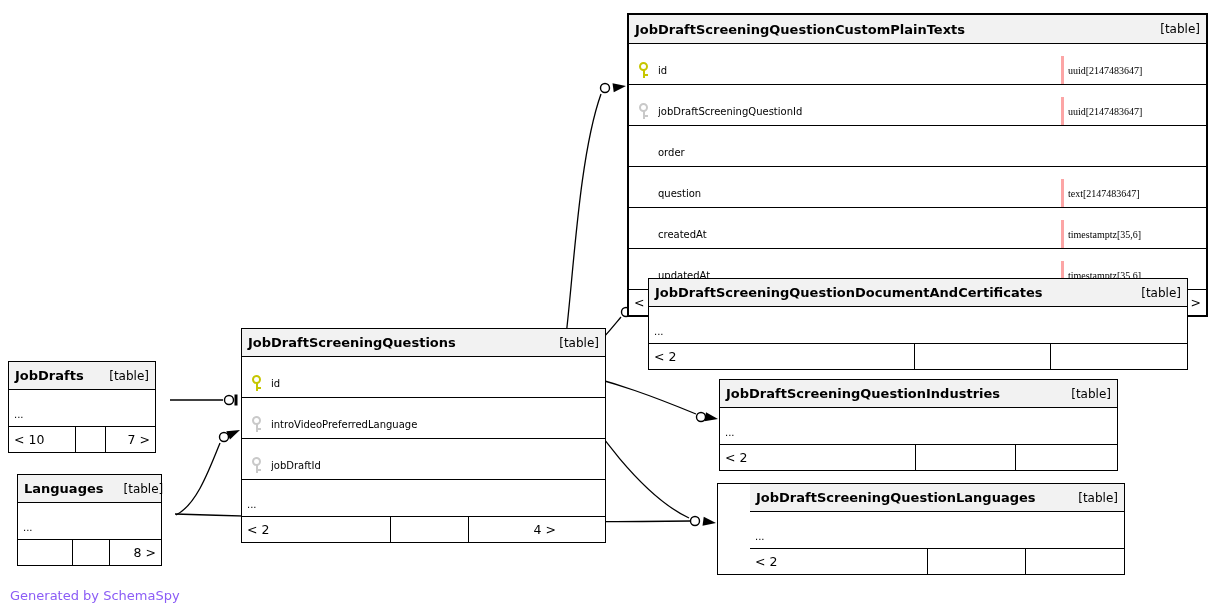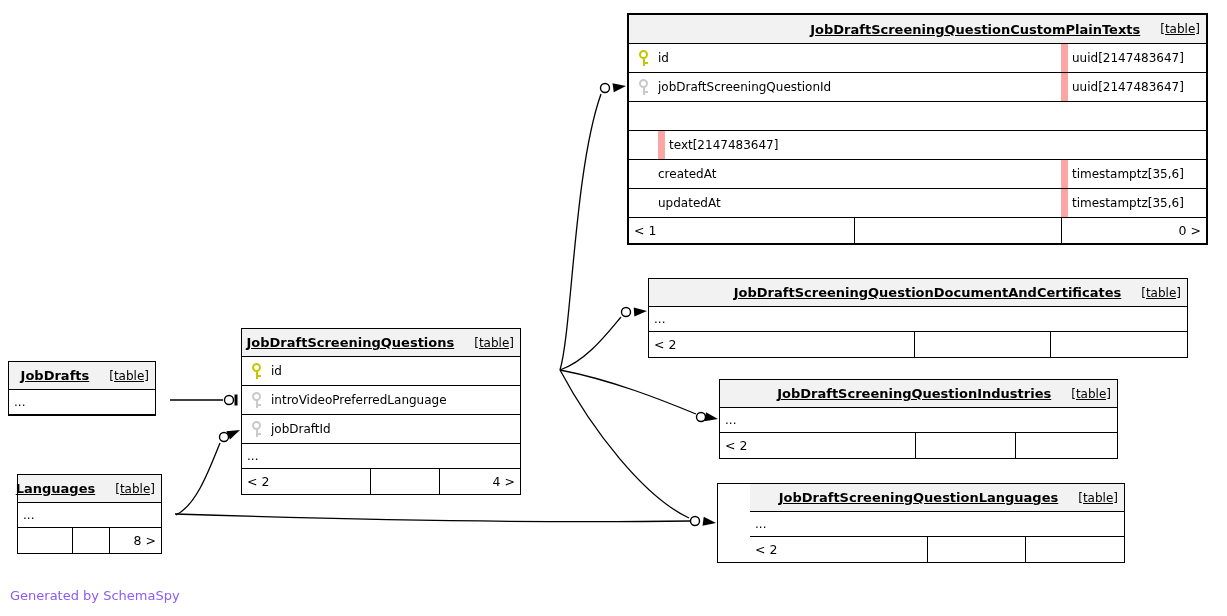--- a/index.html
+++ b/index.html
@@ -19,63 +19,64 @@
 
   .dbtable{
     position:absolute;z-index:2;
     background:#fff;
     border:1.2px solid #000;
     box-sizing:border-box;
     display:flex;flex-direction:column;
   }
   .dbtable.focal{border:2.5px solid #000;}
   .thead{
-    display:flex;align-items:center;justify-content:flex-end;
+    display:flex;align-items:center;justify-content:space-between;
     background:var(--header-bg,#f2f2f2);
     border-bottom:1.2px solid #000;
     padding:0 6px;
     height:27px;flex:0 0 27px;
-    gap:20px;white-space:nowrap;text-decoration:underline;
+    gap:20px;white-space:nowrap;
   }
   .ttitle{font-weight:bold;font-size:13px;}
   .ttag{font-size:12px;}
   .rows{display:flex;flex-direction:column;}
   .trow{
     display:flex;align-items:center;
     height:29px;flex:0 0 29px;
     border-bottom:1px solid #000;
-    font-size:12px;
+    font-size:10px;
     box-sizing:border-box;
+    margin-top:12px;
   }
   .trow.ellipsis{height:25px;flex:0 0 25px;padding-left:5px;}
   .cell-icon{width:15px;margin:0 7px 0 7px;display:flex;align-items:center;justify-content:center;flex:0 0 15px;}
   .cell-name{flex:1;white-space:nowrap;overflow:hidden;}
   .cell-type{
     flex:0 0 145px;width:145px;align-self:stretch;display:flex;align-items:center;
-    border-left:7px solid #fca5a5;padding:0 4px;box-sizing:border-box;white-space:nowrap;
+    border-left:3px solid #fca5a5;padding:0 4px;box-sizing:border-box;white-space:nowrap;font-family:Liberation Serif, serif;
   }
   .tfoot{
     display:flex;height:25px;flex:0 0 25px;font-size:12.5px;box-sizing:border-box;
   }
   .tfoot .fc{display:flex;align-items:center;padding:0 5px;box-sizing:border-box;border-right:1px solid #000;}
   .tfoot .fc:last-child{border-right:none;justify-content:flex-end;}
   
   .key{position:relative;width:9px;height:16px;display:inline-block;}
   .key .ring{position:absolute;left:0;top:0;width:5px;height:5px;border:2px solid var(--kc);border-radius:50%;}
   .key .stem{position:absolute;left:3.5px;top:8px;width:2px;height:8px;background:var(--kc);}
   .key .tooth{position:absolute;left:3.5px;top:12px;width:5px;height:2px;background:var(--kc);}
   .key.pk{--kc:var(--pk-color,#c6c600);}
   .key.fk{--kc:var(--fk-color,#c9c9c9);}
 
   
   .t-cpt{left:627px;top:13px;width:581px;}
   .t-dac{left:648px;top:278px;width:540px;}
   .t-ind{left:719px;top:379px;width:399px;}
   .t-lj {left:717px;top:483px;width:408px;padding-left:32px;}
-  .t-sq {left:241px;top:328px;width:280px;}
+  .t-sq {left:241px;top:328px;width:365px;}
   .t-jd {left:8px; top:361px;width:148px;}
   .t-lg {left:17px; top:474px;width:145px;}
   .t-cpt .thead{height:28px;flex-basis:28px;}
   .t-cpt .fc1{width:228px;} .t-cpt .fc2{width:208px;} .t-cpt .fc3{width:145px;}
   .t-dac .fc1{width:267px;} .t-dac .fc2{width:137px;} .t-dac .fc3{width:136px;}
   .t-ind .fc1{width:197px;} .t-ind .fc2{width:100px;} .t-ind .fc3{width:102px;}
   .t-lj  .fc1{width:195px;} .t-lj  .fc2{width:106px;} .t-lj  .fc3{width:107px;}
   .t-sq  .fc1{width:149px;} .t-sq  .fc2{width:78px;}  .t-sq  .fc3{width:92px;}
   .t-jd  .fc1{width:68px;}  .t-jd  .fc2{width:30px;}  .t-jd  .fc3{width:50px;}
   .t-lg  .fc1{width:61px;}  .t-lg  .fc2{width:40px;}  .t-lg  .fc3{width:57px;}
@@ -157,23 +158,25 @@
               <span class="ring"></span>
               <span class="stem"></span>
               <span class="tooth"></span>
             </span>
           </span>
           <span class="cell-name">jobDraftScreeningQuestionId</span>
           <span class="cell-type">uuid[2147483647]</span>
         </div>
         <div class="trow">
           <span class="cell-icon"></span>
+          <span class="cell-name">order</span>
         </div>
         <div class="trow">
           <span class="cell-icon"></span>
+          <span class="cell-name">question</span>
           <span class="cell-type">text[2147483647]</span>
         </div>
         <div class="trow">
           <span class="cell-icon"></span>
           <span class="cell-name">createdAt</span>
           <span class="cell-type">timestamptz[35,6]</span>
         </div>
         <div class="trow">
           <span class="cell-icon"></span>
           <span class="cell-name">updatedAt</span>
@@ -278,20 +281,25 @@
   </div>
 
   <div class="dbtable t-jd">
     <div class="thead">
       <span class="ttitle">JobDrafts</span>
       <span class="ttag">[table]</span>
     </div>
     <div class="rows">
         <div class="trow ellipsis">...</div>
       </div>
+    <div class="tfoot">
+      <span class="fc fc1">&lt; 10</span>
+      <span class="fc fc2"></span>
+      <span class="fc fc3">7 &gt;</span>
+    </div>
   </div>
 
   <div class="dbtable t-lg">
     <div class="thead">
       <span class="ttitle">Languages</span>
       <span class="ttag">[table]</span>
     </div>
     <div class="rows">
         <div class="trow ellipsis">...</div>
       </div>

